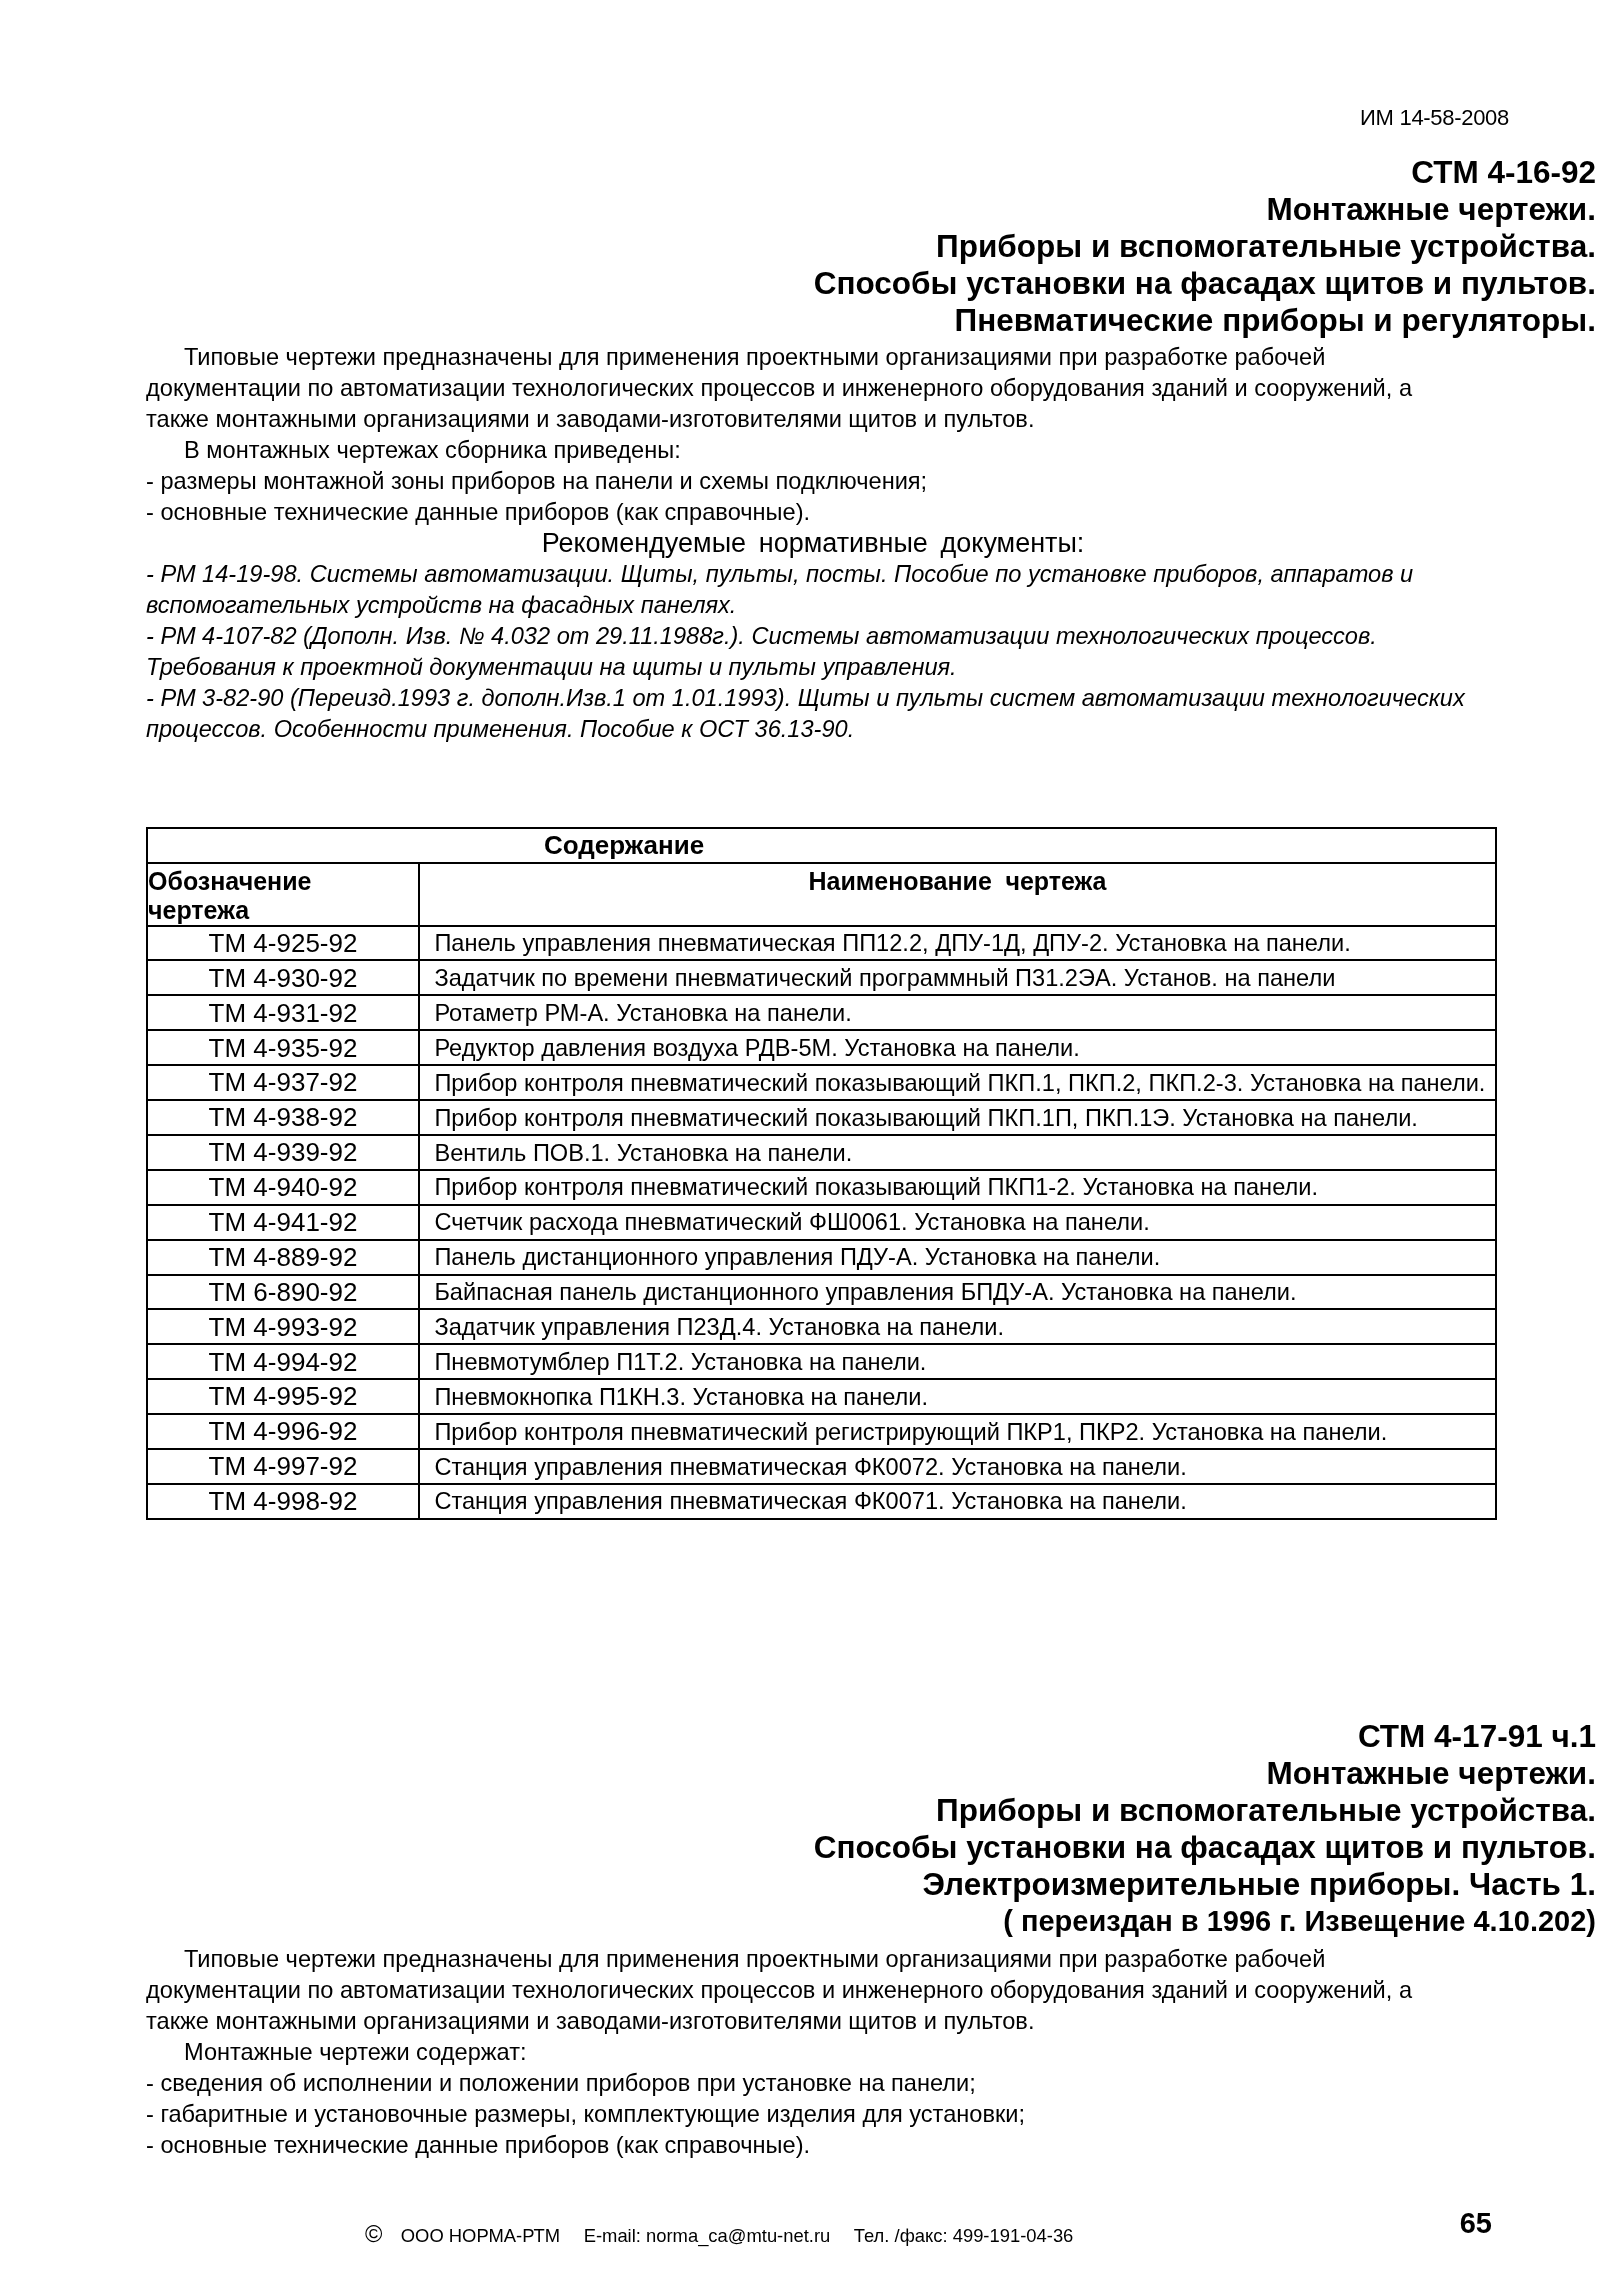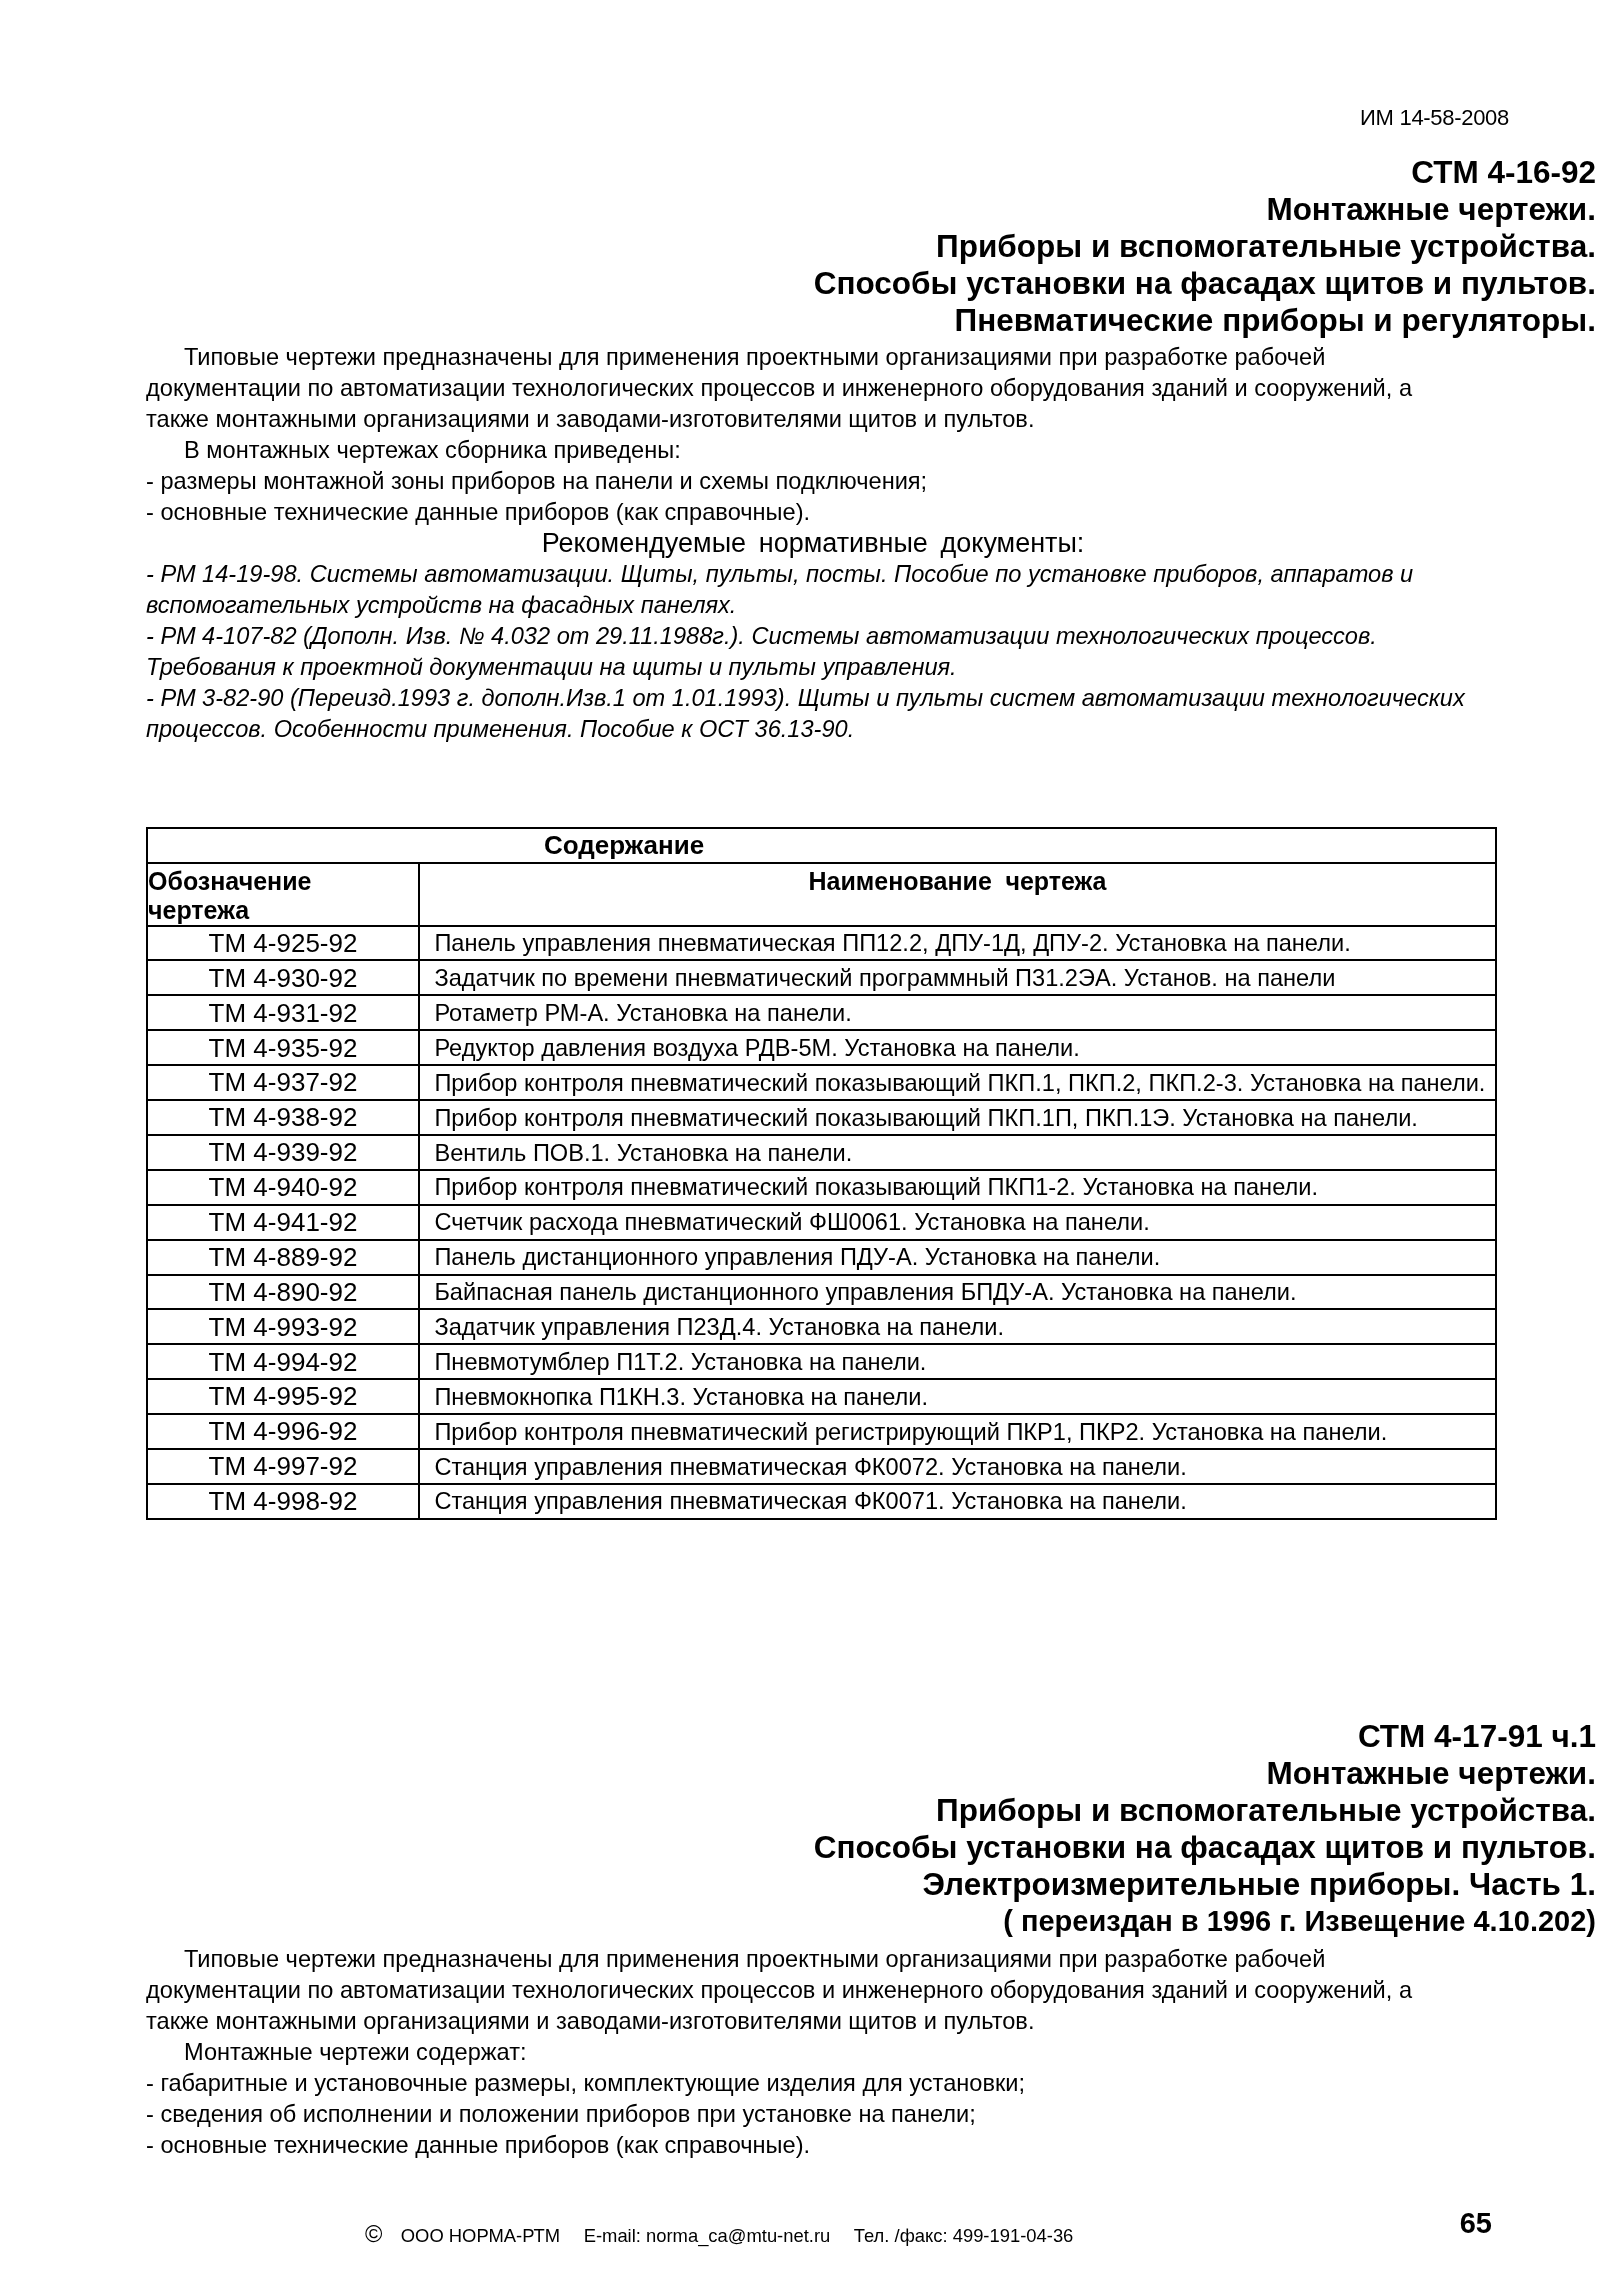--- a/index.html
+++ b/index.html
@@ -102,21 +102,21 @@
       </tr>
       <tr>
         <td class="code">ТМ 4-941-92</td>
         <td class="name">Счетчик расхода пневматический ФШ0061. Установка на панели.</td>
       </tr>
       <tr>
         <td class="code">ТМ 4-889-92</td>
         <td class="name">Панель дистанционного управления ПДУ-А. Установка на панели.</td>
       </tr>
       <tr>
-        <td class="code">ТМ 4-890-92</td>
+        <td class="code">ТМ 6-890-92</td>
         <td class="name">Байпасная панель дистанционного управления БПДУ-А. Установка на панели.</td>
       </tr>
       <tr>
         <td class="code">ТМ 4-993-92</td>
         <td class="name">Задатчик управления П23Д.4. Установка на панели.</td>
       </tr>
       <tr>
         <td class="code">ТМ 4-994-92</td>
         <td class="name">Пневмотумблер П1Т.2. Установка на панели.</td>
       </tr>
@@ -144,22 +144,22 @@
   <span class="line">Монтажные чертежи.</span>
   <span class="line">Приборы и вспомогательные устройства.</span>
   <span class="line">Способы установки на фасадах щитов и пультов.</span>
   <span class="line">Электроизмерительные приборы. Часть 1.</span>
   <span class="line" style="font-size:29px;">( переиздан в 1996 г. Извещение 4.10.202)</span>
 </div>
 
 <div class="text-block" style="top:1944px;">
   <p class="indent">Типовые чертежи предназначены для применения проектными организациями при разработке рабочей документации по автоматизации технологических процессов и инженерного оборудования зданий и сооружений, а также монтажными организациями и заводами-изготовителями щитов и пультов.</p>
   <p class="indent">Монтажные чертежи содержат:</p>
+  <p>- сведения об исполнении и положении приборов при установке на панели;</p>
   <p>- габаритные и установочные размеры, комплектующие изделия для установки;</p>
-  <p>- сведения об исполнении и положении приборов при установке на панели;</p>
   <p>- основные технические данные приборов (как справочные).</p>
 </div>
 
 <div class="footer">
   <span class="copyright-icon">©</span><span>ООО НОРМА-РТМ</span>
   <span>E-mail: norma_ca@mtu-net.ru</span>
   <span>Тел. /факс: 499-191-04-36</span>
 </div>
 <div class="page-number">65</div>
 

